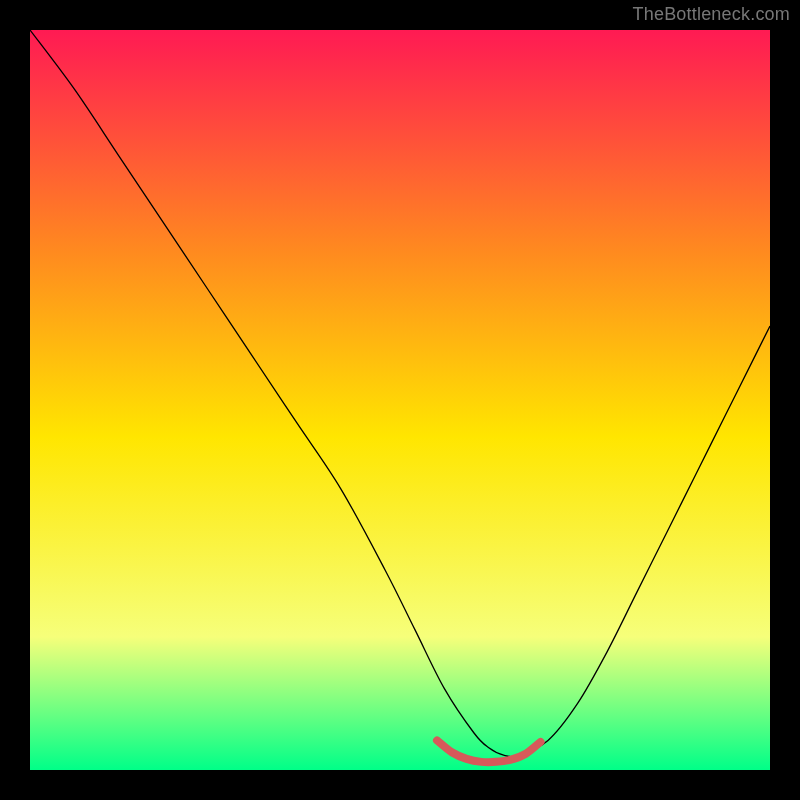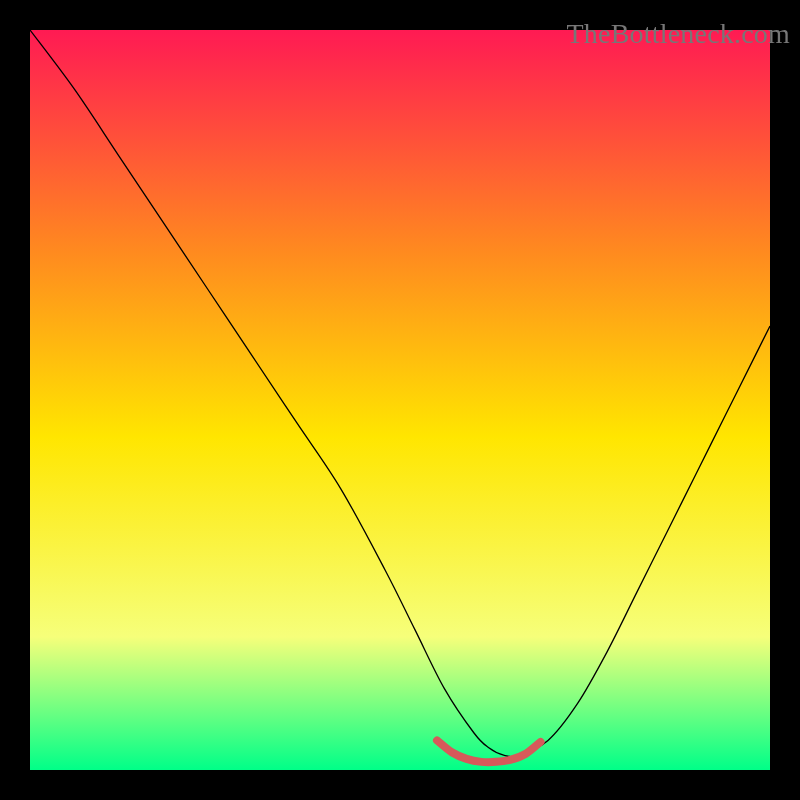--- a/index.html
+++ b/index.html
@@ -11,24 +11,24 @@
     overflow: hidden;
   }
   .frame {
     position: relative;
     width: 800px;
     height: 800px;
     background: #000;
   }
   .watermark {
     position: absolute;
-    top: 18px;
+    top: 4px;
     right: 10px;
-    font-family: Liberation Serif, serif;
-    font-size: 28px;
+    font-family: Liberation Sans, sans-serif;
+    font-size: 18px;
     color: #777;
     letter-spacing: 0.2px;
     z-index: 5;
   }
   .plot-area {
     position: absolute;
     left: 30px;
     top: 30px;
     width: 740px;
     height: 740px;

